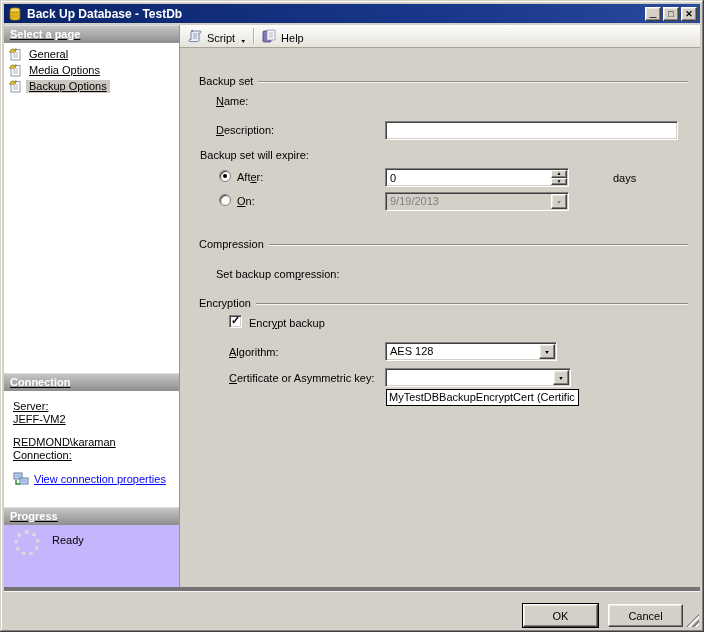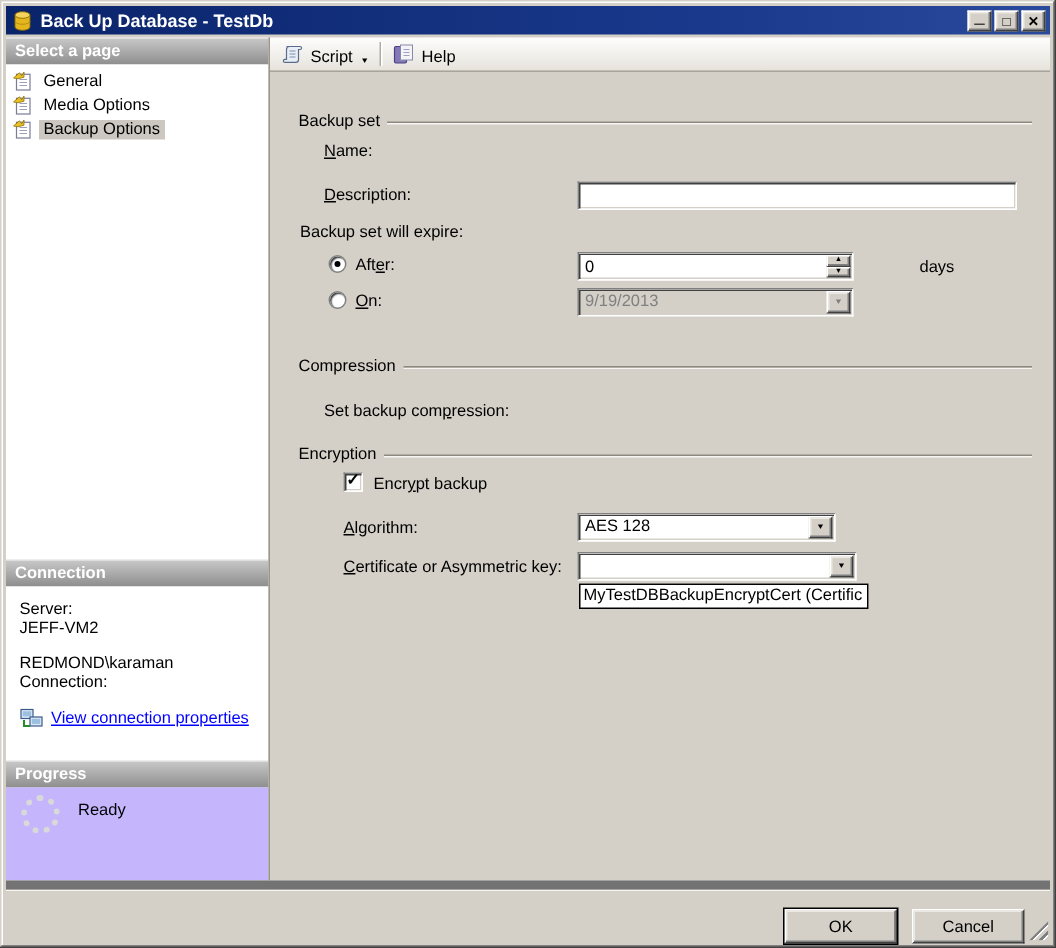--- a/index.html
+++ b/index.html
@@ -28,21 +28,21 @@
     display:flex; align-items:center; justify-content:center;
     font-size:8px; font-weight:bold; color:#000; cursor:default;
   }
   .glyph-min { transform:translateY(3px); font-size:7px; }
   .glyph-max { font-size:9px; }
   .glyph-close { font-size:9px; }
 
   
   .sidebar {
     position:absolute; left:4px; top:25px; width:175px; bottom:45px;
-    display:flex; flex-direction:column; background:#fff;
+    display:flex; flex-direction:column; background:#fff;text-decoration:underline;
   }
   .side-header {
     height:18px; flex:none; color:#fff; font-weight:bold; padding:2px 6px;
     background:linear-gradient(#c6c6c6,#8e8e8e);
     border-top:1px solid #dedede;
   }
   .page-list { height:330px; flex:none; background:#fff; padding-top:3px; }
   .page-item { display:flex; align-items:center; height:16px; padding-left:4px; gap:4px; cursor:default; }
   .page-item .icon { width:14px; height:14px; flex:none; }
   .page-item .pl-label { padding:0 3px; line-height:13px; }
@@ -124,21 +124,21 @@
     display:flex; align-items:center; justify-content:center;
   }
   .checkbox i { font-style:normal; font-size:11px; font-weight:bold; line-height:11px; transform:translateY(-1px); }
 
   .open-list { position:absolute; height:17px; background:#fff; border:1px solid #000; overflow:hidden; }
   .open-item { line-height:15px; padding-left:2px; white-space:nowrap; }
 
   
   .footer {
     position:absolute; left:4px; right:4px; bottom:4px; height:41px;
-    background:#d4d0c8; border-top:6px solid #737373; box-shadow: inset 0 1px 0 #f7f6f2;
+    background:#d4d0c8; border-top:4px solid #737373; box-shadow: inset 0 1px 0 #f7f6f2;
   }
   .push-btn {
     position:absolute; top:13px; width:75px; height:23px; background:#d4d0c8;
     border:1px solid; border-color:#ffffff #404040 #404040 #ffffff;
     box-shadow: inset -1px -1px 0 #808080, inset 1px 1px 0 #ece9e2;
     font-family:"Liberation Sans",sans-serif; font-size:11px; cursor:default;
   }
   .push-btn.default { outline:1px solid #000; }
   .btn-ok { left:519px; }
   .btn-cancel { left:604px; }

